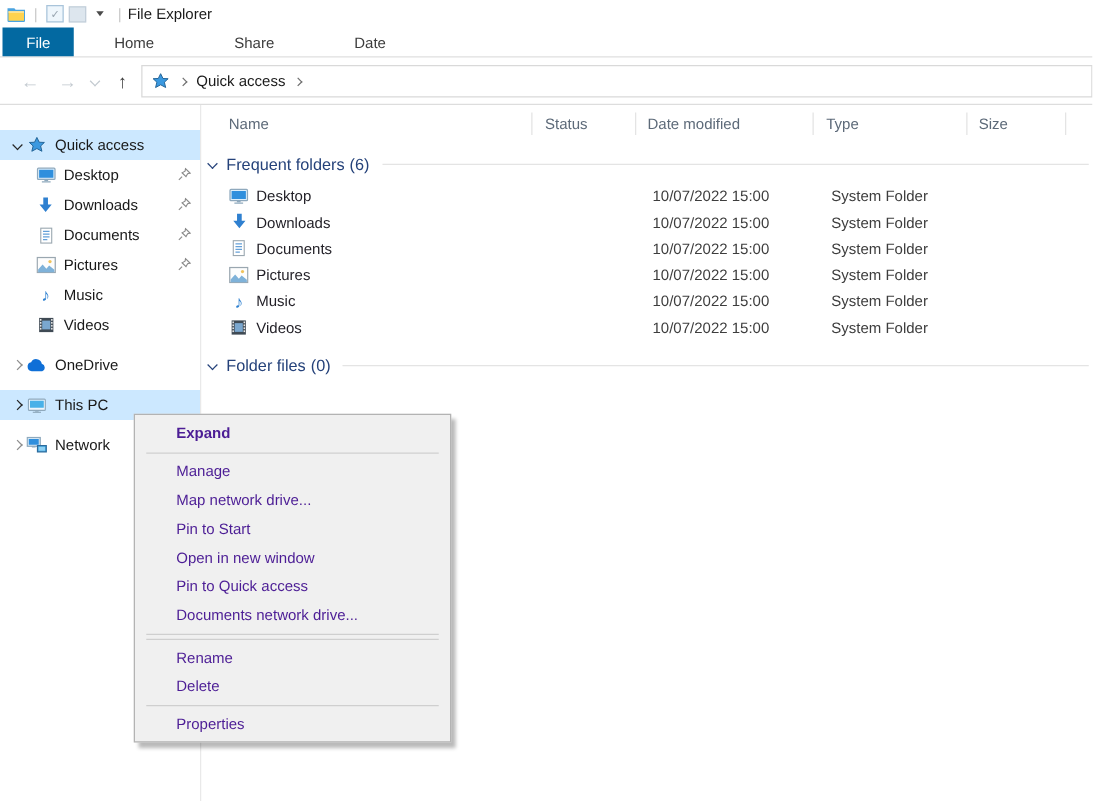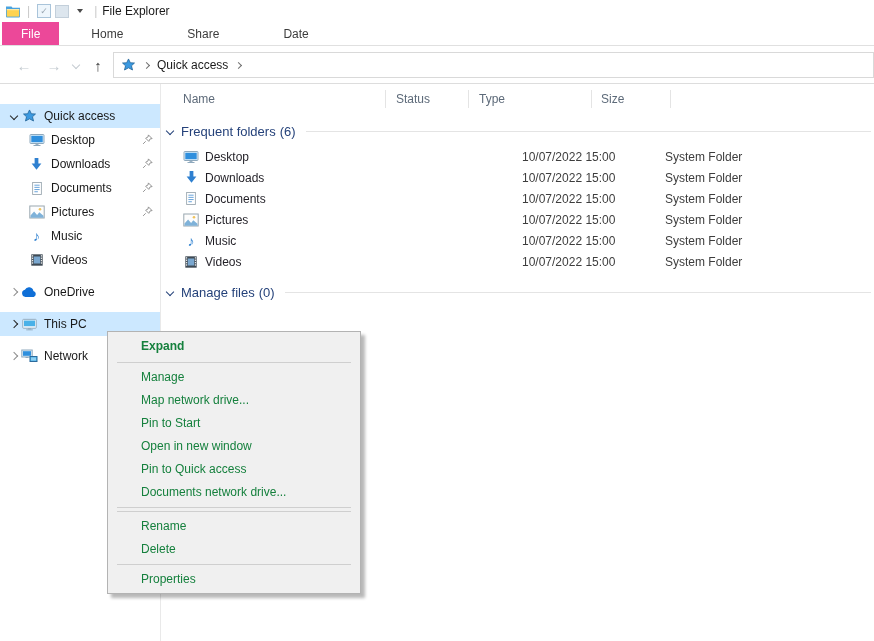--- a/index.html
+++ b/index.html
@@ -12,21 +12,21 @@
   .titlebar{position:absolute;top:0;left:0;width:874px;height:22px;display:flex;align-items:center;padding-left:4px;box-sizing:border-box;}
   .titlebar .sep{color:#c9c9c9;margin:0 5px;font-size:12px;}
   .qat-btn{display:inline-flex;align-items:center;justify-content:center;width:18px;height:18px;}
   .qat-check{width:12px;height:12px;border:1px solid #a9c4da;background:#eef6fc;display:flex;align-items:center;justify-content:center;font-size:9px;color:#9aa7b2;}
   .qat-folder{width:12px;height:11px;background:#dde6ee;border:1px solid #c3cfda;}
   .tri-down{width:0;height:0;border-left:3.5px solid transparent;border-right:3.5px solid transparent;border-top:4px solid #4a4a4a;}
   .win-title{font-size:12px;color:#1a1a1a;}
   
   .tabrow{position:absolute;top:22px;left:0;width:874px;height:24px;border-bottom:1px solid #e0e0e0;box-sizing:border-box;display:flex;}
   .tab{font-size:12px;color:#3c3c3c;padding:0 32px;display:flex;align-items:center;cursor:default;}
-  .tab.file{background:#ec4899;color:#fff;padding:0 19px;margin-left:2px;}
+  .tab.file{background:#0369a1;color:#fff;padding:0 19px;margin-left:2px;}
   
   .navrow{position:absolute;top:46px;left:0;width:874px;height:38px;border-bottom:1px solid #ddd;box-sizing:border-box;}
   .navbtn{position:absolute;top:0;height:38px;display:flex;align-items:center;justify-content:center;font-size:15px;}
   .navbtn.disabled{color:#c3cad0;}
   .navbtn.enabled{color:#3f3f3f;}
   .chev{display:inline-block;width:5px;height:5px;border-right:1.3px solid currentColor;border-bottom:1.3px solid currentColor;}
   .chev.down{transform:rotate(45deg);}
   .chev.right{transform:rotate(-45deg);}
   .addressbox{position:absolute;left:113px;right:0;top:6px;height:26px;border:1px solid #d9d9d9;background:#fff;display:flex;align-items:center;font-size:12px;color:#222;box-sizing:border-box;}
   .addressbox .crumb-chev{color:#6f6f6f;margin:0 8px;width:4px;height:4px;border-width:1.2px;}
@@ -46,29 +46,29 @@
   .content{position:absolute;top:84px;left:162px;right:0;bottom:0;font-size:12px;}
   .colheaders{display:flex;height:30px;align-items:center;color:#5d6a79;}
   .colheaders .col{height:18px;line-height:18px;border-right:1px solid #e4e4e4;box-sizing:border-box;}
   .group-head{display:flex;align-items:center;height:22px;color:#25427a;font-size:13px;}
   .group-head .chev{margin:0 8px 0 5px;border-color:#25427a;}
   .group-head .rule{flex:1;height:1px;background:#e4e4e4;margin-left:10px;margin-right:3px;}
   .filerow{display:flex;height:21px;align-items:center;color:#3d3d3d;}
   .filerow .c-name{display:flex;align-items:center;color:#211f26;box-sizing:border-box;}
   .filerow .ic{width:16px;height:16px;margin-right:6px;display:inline-flex;align-items:center;justify-content:center;flex:none;}
   .c-name{width:268px;padding-left:21px;}
-  .col.c-name{padding-left:21px;width:224px;}
+  .col.c-name{padding-left:21px;width:264px;}
   .c-status{width:83px;padding-left:10px;box-sizing:border-box;}
   .c-date{width:142px;padding-left:9px;box-sizing:border-box;}
   .c-type{width:123px;padding-left:10px;box-sizing:border-box;}
   .c-size{width:79px;padding-left:9px;box-sizing:border-box;}
   .rows{margin-top:4px;}
   
   .ctxmenu{position:absolute;left:107px;top:331px;width:254px;background:#f0f0f0;border:1px solid #b3b3b3;box-shadow:4px 4px 3px rgba(0,0,0,0.28);padding:2px 0;z-index:10;box-sizing:border-box;}
-  .ctxmenu .item{height:23px;line-height:23px;padding-left:33px;font-size:12px;color:#15803d;cursor:default;}
+  .ctxmenu .item{height:23px;line-height:23px;padding-left:33px;font-size:12px;color:#4c1d95;cursor:default;}
   .ctxmenu .item.default{font-weight:bold;height:25px;line-height:25px;}
   .ctxmenu .msep{height:1px;background:#cfcfcf;margin:3px 9px;}
 </style>
 </head>
 <body>
 
 <div class="titlebar">
   <span class="qat-btn">
     <svg width="16" height="14" viewBox="0 0 16 14">
       <path d="M1 2.5h5.5l1 1.2H15v8.8a1 1 0 0 1-1 1H2a1 1 0 0 1-1-1z" fill="#4aa3e0"></path>
@@ -277,20 +277,21 @@
     </span>
     <span>Network</span>
   </div>
 </div>
 
 <div class="content">
 
   <div class="colheaders">
     <div class="col c-name">Name</div>
     <div class="col c-status">Status</div>
+    <div class="col c-date">Date modified</div>
     <div class="col c-type">Type</div>
     <div class="col c-size">Size</div>
   </div>
 
   <div class="group-head" style="margin-top:6px;">
     <span class="chev down"></span>
     <span>Frequent folders</span>
     <span style="margin-left:4px;">(6)</span>
     <span class="rule"></span>
   </div>
@@ -398,21 +399,21 @@
         </div>
       <div class="c-status"></div>
       <div class="c-date">10/07/2022 15:00</div>
       <div class="c-type">System Folder</div>
       <div class="c-size"></div>
     </div>
   </div>
 
   <div class="group-head" style="margin-top:9px;">
     <span class="chev down"></span>
-    <span>Manage files</span>
+    <span>Folder files</span>
     <span style="margin-left:4px;">(0)</span>
     <span class="rule"></span>
   </div>
 
 </div>
 
 <div class="ctxmenu">
   <div class="item default">Expand</div>
   <div class="msep"></div>
   <div class="item">Manage</div>

